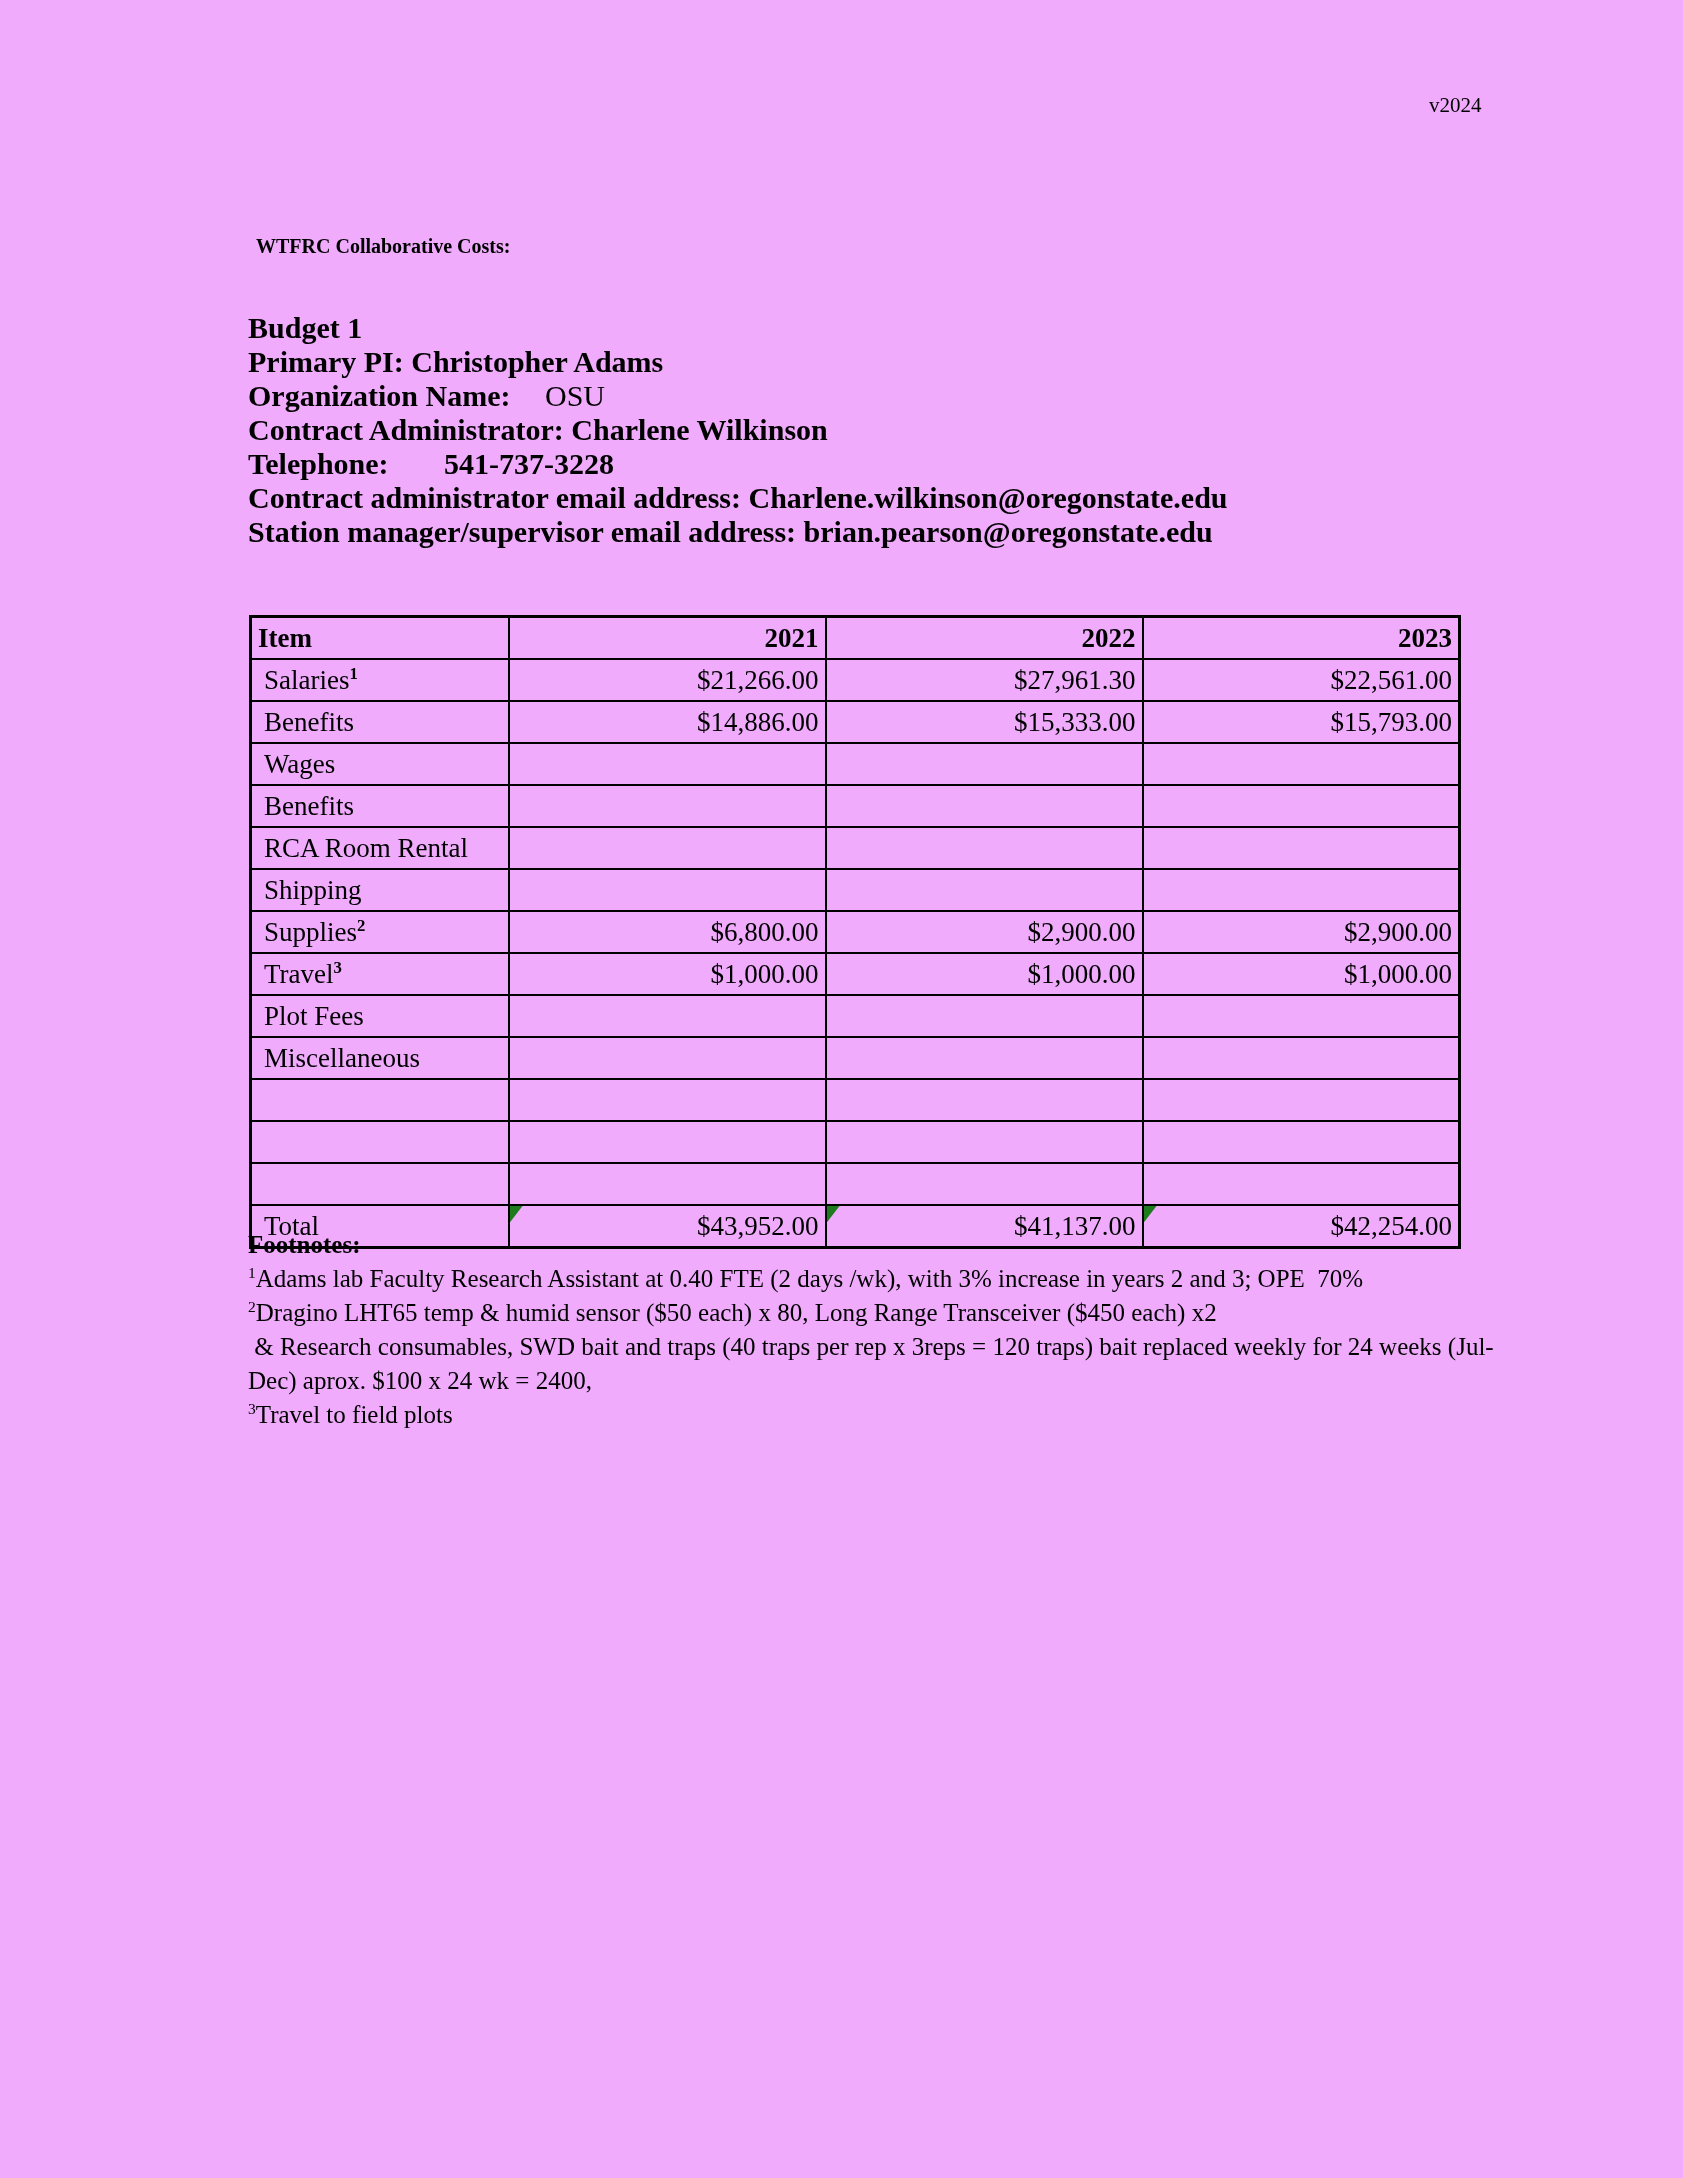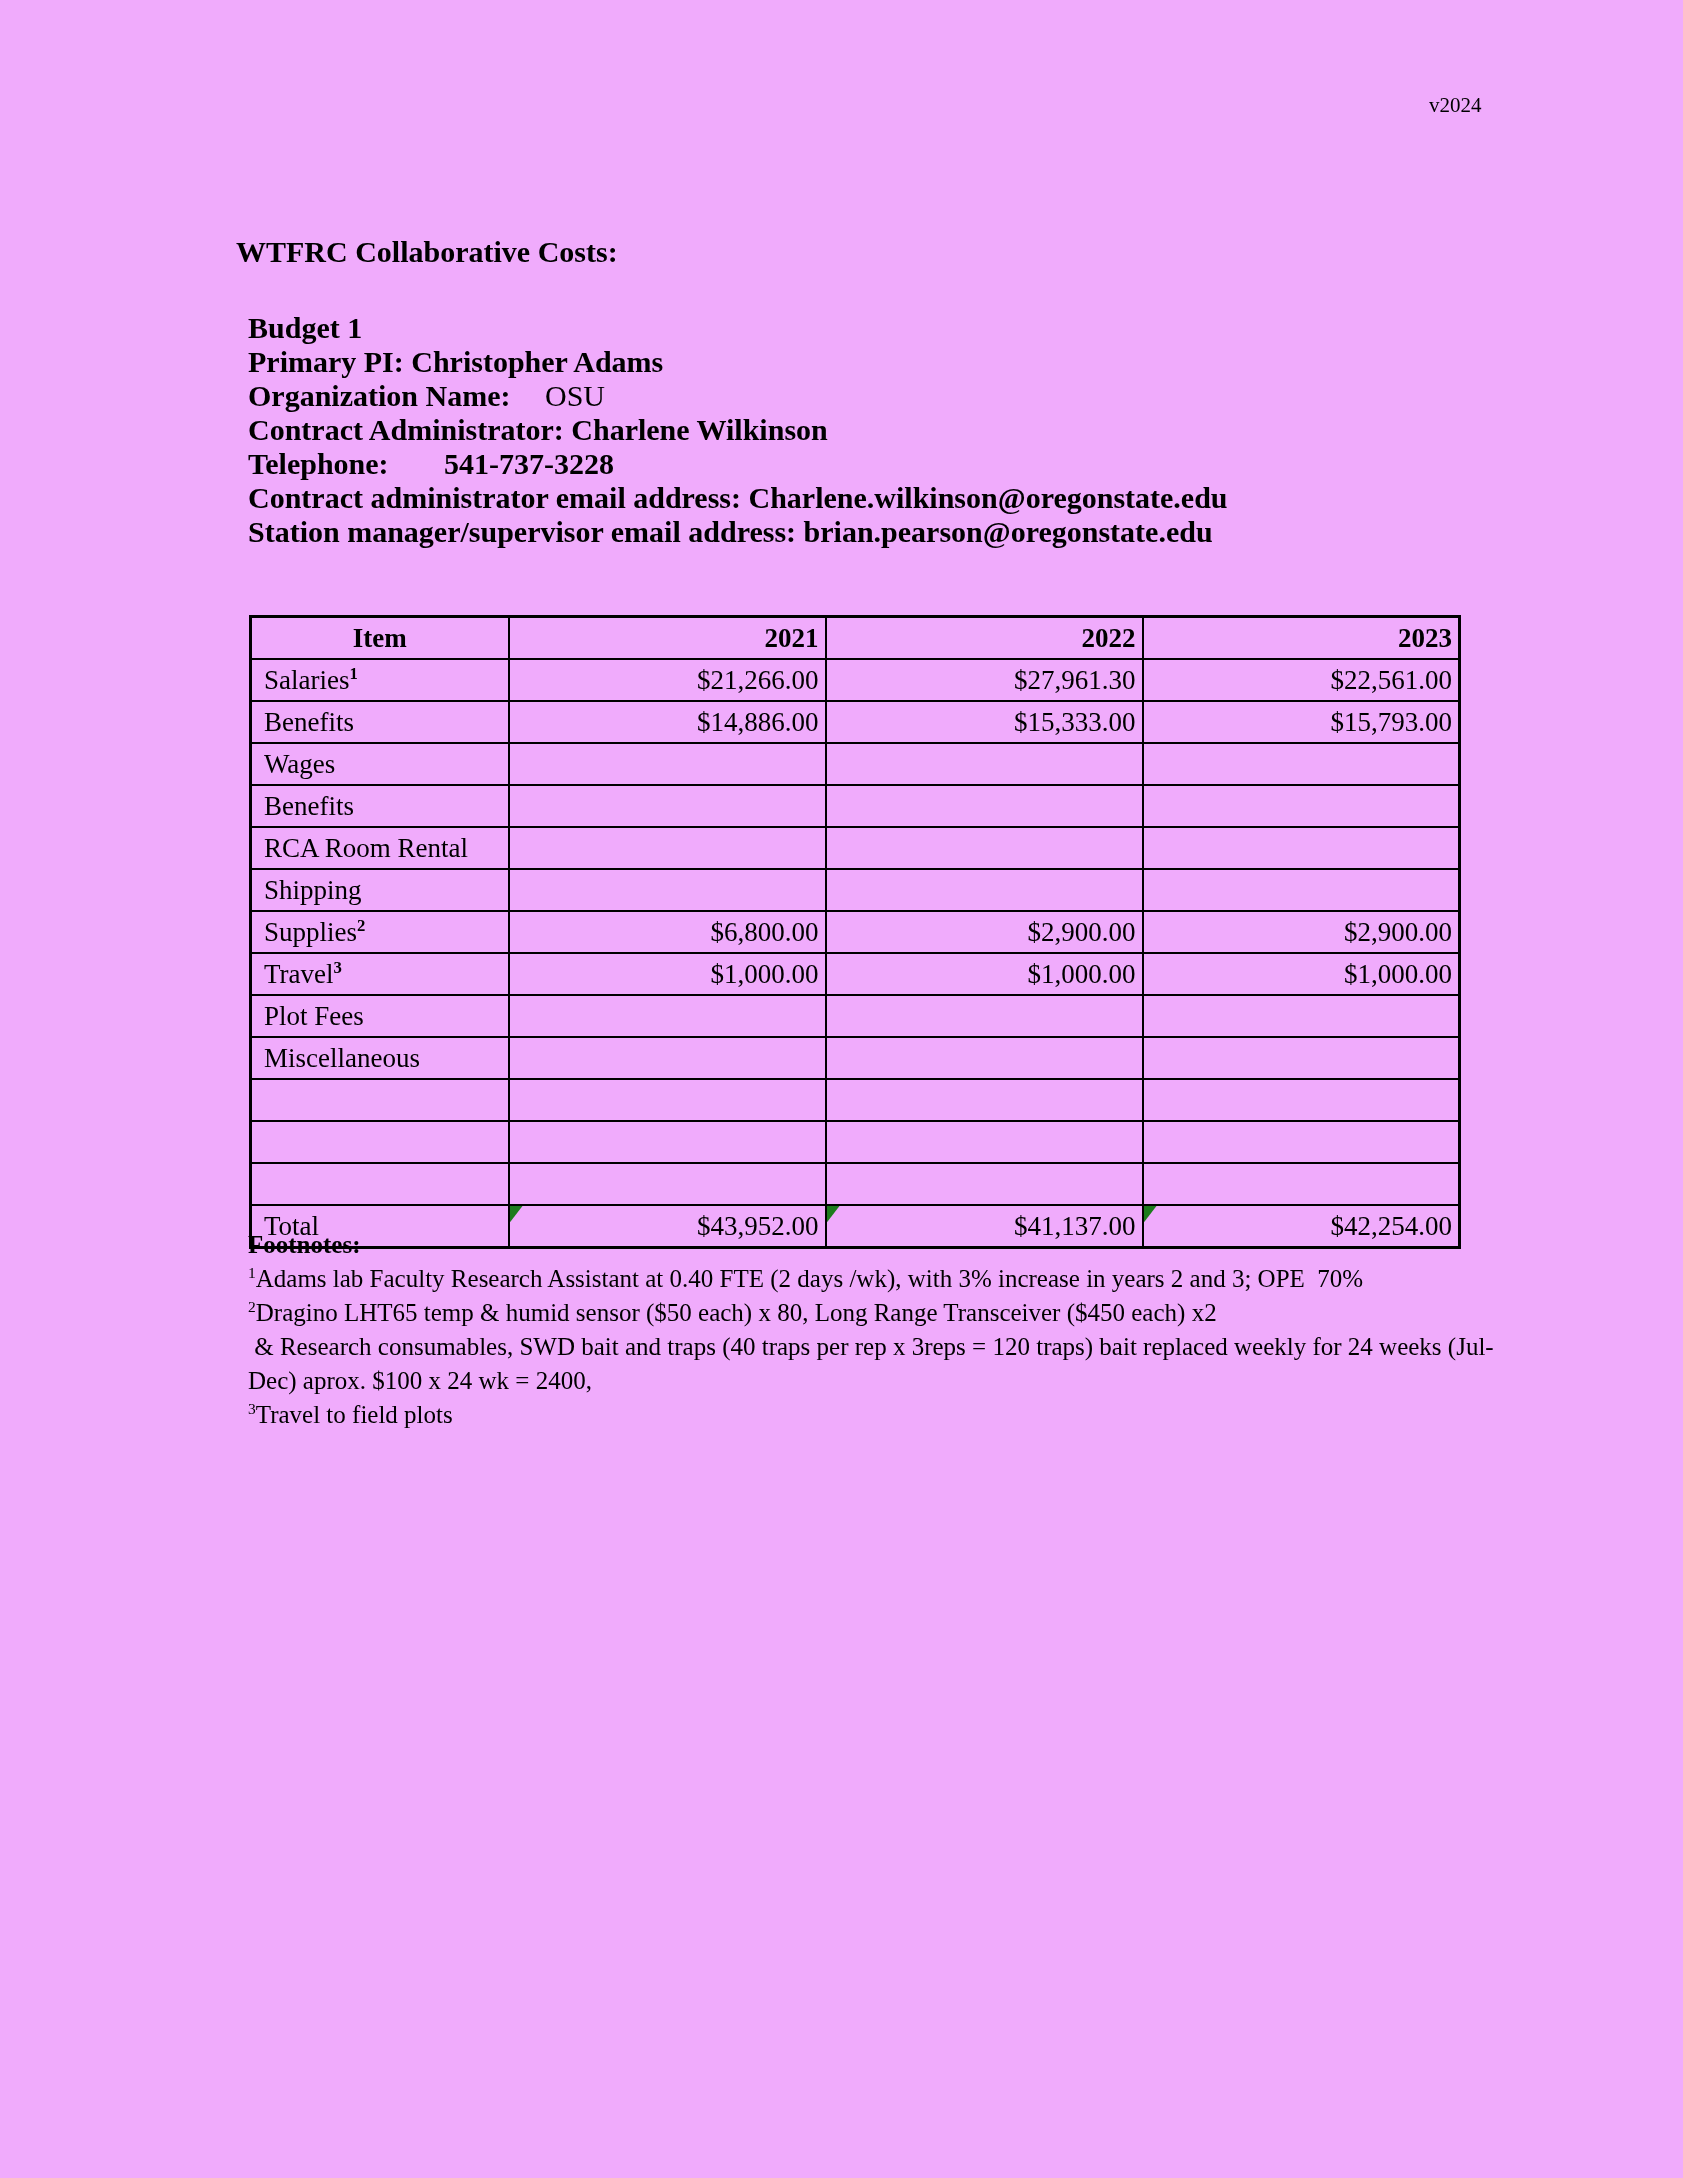--- a/index.html
+++ b/index.html
@@ -16,23 +16,23 @@
 
   .version {
     position: absolute;
     left: 1429px;
     top: 93px;
     font-size: 21px;
   }
 
   .title {
     position: absolute;
-    left: 236px;
+    left: 256px;
     top: 235px;
-    font-size: 30px;
+    font-size: 20px;
     font-weight: bold;
     white-space: pre;
   }
 
   .info {
     position: absolute;
     left: 248px;
     top: 311px;
     font-size: 30px;
   }
@@ -54,21 +54,21 @@
     font-size: 27px;
   }
   table.budget th, table.budget td {
     border: 2px solid #000;
     height: 40px;
     padding: 0 6px;
     overflow: hidden;
     white-space: pre;
     vertical-align: middle;
   }
-  table.budget th.item-cell { text-align: center; font-weight: bold; }
+  table.budget th.item-cell { text-align: left; font-weight: bold; }
   table.budget th.value-cell { text-align: right; font-weight: bold; }
   table.budget td.item-cell { text-align: left; font-weight: normal; padding-left: 12px; }
   table.budget td.value-cell { text-align: right; font-weight: normal; }
   td.item-cell sup {
     font-weight: bold;
     font-size: 0.62em;
     vertical-align: super;
     line-height: 0;
   }
   td.flag-cell { position: relative; }

